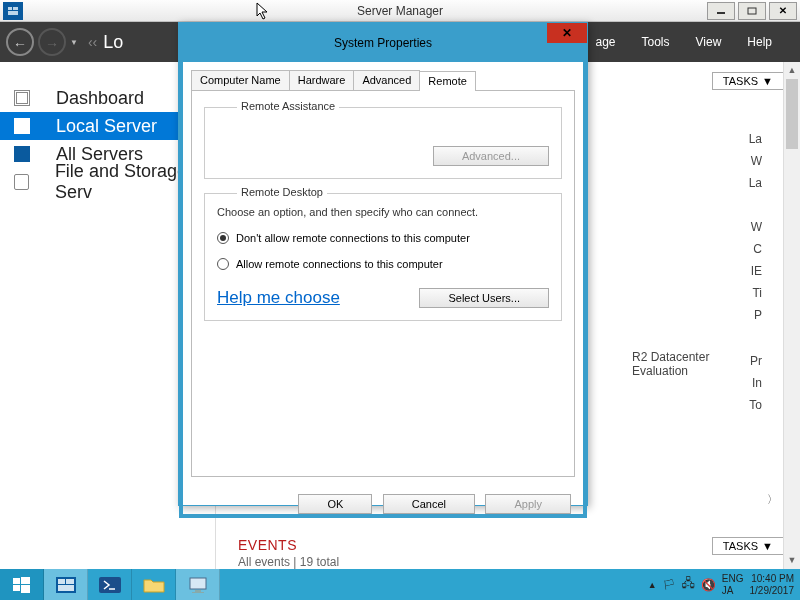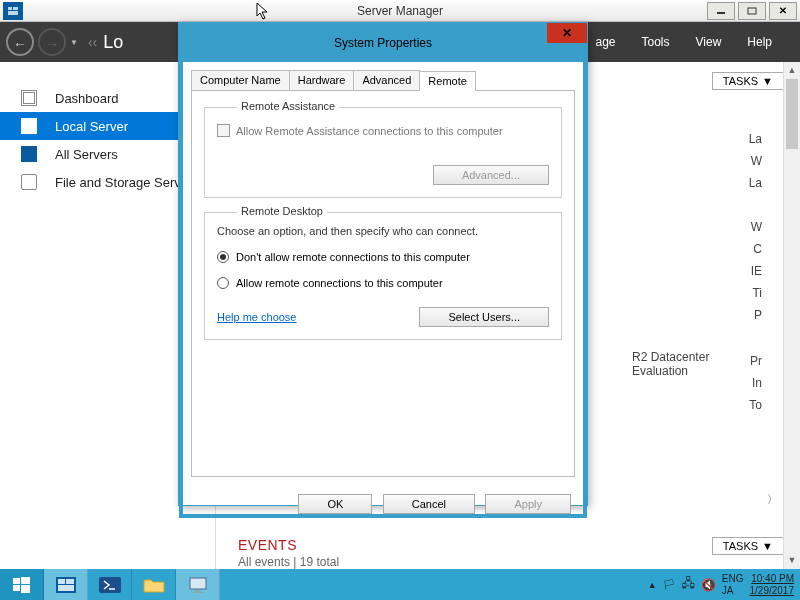--- a/index.html
+++ b/index.html
@@ -18,21 +18,21 @@
 .nav-btn { width:28px; height:28px; border:2px solid #888; border-radius:50%; display:flex; align-items:center; justify-content:center; margin-right:4px; color:#ccc; }
 .nav-arrow { font-size:14px; }
 .dropdown-caret { font-size:8px; color:#bbb; margin-right:10px; }
 .breadcrumb { font-size:18px; color:#fff; display:flex; align-items:center; gap:6px; }
 .breadcrumb .chev { color:#888; font-size:14px; }
 .toolbar .menu { margin-left:auto; display:flex; gap:26px; font-size:12px; padding-right:22px; }
 
 
 .main { position:absolute; top:62px; bottom:31px; left:0; right:0; display:flex; background:#fff; }
 .sidebar { width:216px; border-right:1px solid #ddd; padding-top:22px; }
-.side-item { display:flex; align-items:center; height:28px; padding-left:21px; font-size:13px; color:#222; gap:18px; }
+.side-item { display:flex; align-items:center; height:28px; padding-left:14px; font-size:18px; color:#222; gap:26px; }
 .side-item.selected { background:#0178d7; color:#fff; }
 .side-icon { width:16px; height:16px; display:inline-block; }
 .side-icon.dash { background:linear-gradient(#fff,#fff); box-shadow:inset 0 0 0 1px #888; position:relative; }
 .side-icon.dash::before { content:""; position:absolute; left:2px; top:2px; right:2px; bottom:2px; border:1px solid #888; }
 .side-icon.server { background:#0a5a9e; }
 .side-item.selected .side-icon.server { background:#fff; }
 .side-icon.allsrv { background:#0a5a9e; }
 .side-icon.disk { border:1px solid #888; border-radius:2px; }
 
 .content { flex:1; position:relative; padding:10px 16px 0 16px; overflow:hidden; }
@@ -65,33 +65,33 @@
 .adv-btn-row { text-align:right; margin-top:28px; }
 .btn { border:1px solid #aaa; background:linear-gradient(#fafafa,#e6e6e6); font-size:11px; padding:3px 28px; display:inline-block; }
 .btn.disabled { color:#999; }
 .group2 { border:1px solid #ccc; padding:12px; margin-top:14px; position:relative; }
 .desc { font-size:11px; color:#333; }
 .radio-row { display:flex; align-items:center; gap:7px; font-size:11px; margin-top:14px; }
 .radio { width:12px; height:12px; border:1px solid #555; border-radius:50%; display:inline-flex; align-items:center; justify-content:center; }
 .radio.checked::after { content:""; width:6px; height:6px; background:#333; border-radius:50%; }
 .nla-row { margin:12px 0 0 20px; display:flex; gap:6px; font-size:11px; color:#999; }
 .nla-row .chk { flex-shrink:0; }
-.help-link { color:#0066cc; font-size:11px; text-decoration:underline; }
+.help-link { color:#0066cc; font-size:17px; text-decoration:underline; }
 .bottom-row { display:flex; justify-content:space-between; align-items:center; margin-top:18px; }
 .dlg-buttons { text-align:right; margin-top:17px; padding-right:4px; }
 .dlg-buttons .btn { margin-left:6px; min-width:72px; text-align:center; }
 
 
 .taskbar { position:absolute; bottom:0; left:0; right:0; height:31px; background:#2ea4cf; display:flex; align-items:stretch; }
 .tb-btn { width:44px; border-right:1px solid rgba(0,0,0,0.15); display:flex; align-items:center; justify-content:center; }
 .tb-btn.active { background:#6bc0e0; }
 .tb-btn.start { background:#1f94c0; }
 .tray { margin-left:auto; display:flex; align-items:center; gap:6px; padding:0 6px; font-size:10px; color:#222; }
 .tray .langs { line-height:12px; font-size:10px; }
-.tray .clock { line-height:12px; text-align:right; font-size:10px;text-decoration:underline; }
+.tray .clock { line-height:12px; text-align:right; font-size:10px; }
 .tray-arrow { font-size:9px; }
 
 
 .cursor { position:absolute; left:256px; top:2px; pointer-events:none; }
 </style>
 </head>
 <body>
 
 <div class="titlebar">
   <span class="app-icon">
@@ -215,24 +215,20 @@
   <div class="dlg-border">
     <div class="tabs">
       <div class="tab">Computer Name</div>
       <div class="tab">Hardware</div>
       <div class="tab">Advanced</div>
       <div class="tab active">Remote</div>
     </div>
     <div class="tab-body">
       <div class="group">
         <span class="group-title">Remote Assistance</span>
-        <label class="chk-row">
-          <span class="chk disabled"></span>
-          <span>Allow Remote Assistance connections to this computer</span>
-        </label>
         <div class="adv-btn-row">
           <span class="btn disabled">Advanced...</span>
         </div>
       </div>
 
       <div class="group2">
         <span class="group-title">Remote Desktop</span>
         <div class="desc">Choose an option, and then specify who can connect.</div>
         <label class="radio-row">
           <span class="radio checked"></span>

